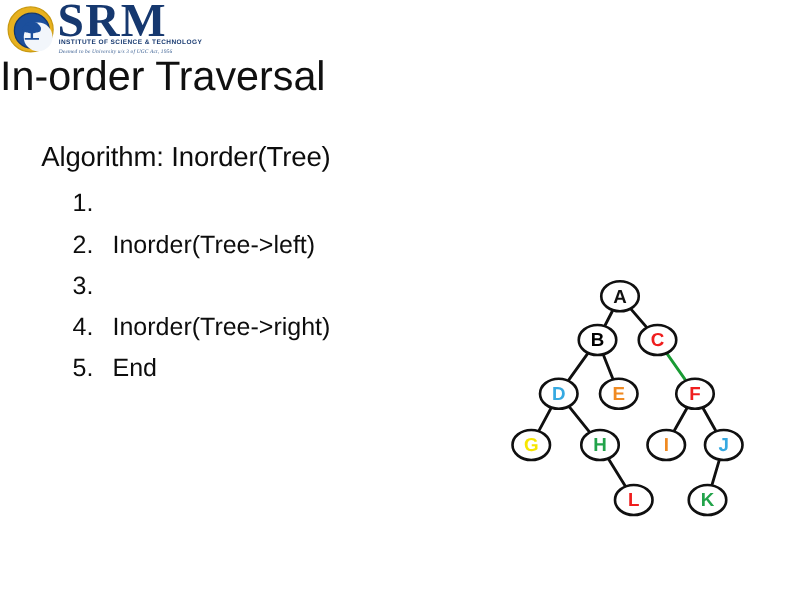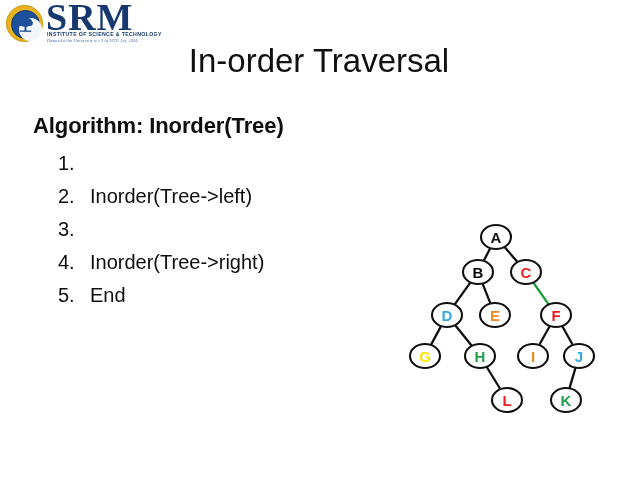--- a/index.html
+++ b/index.html
@@ -95,34 +95,34 @@
     color: #3a5f92;
     white-space: nowrap;
   }
 
   
   #slide-title {
     position: absolute;
     left: 0;
     top: 42px;
     width: 638px;
-    text-align: center;
+    text-align: left;
     font-size: 33px;
     font-weight: normal;
     color: #101010;
     letter-spacing: 0px;
   }
 
   
   #algo-heading {
     position: absolute;
     left: 33px;
     top: 113px;
     font-size: 22px;
-    font-weight: bold;
+    font-weight: normal;
     color: #0d0d0d;
     letter-spacing: -0.1px;
   }
   #steps {
     position: absolute;
     left: 58px;
     top: 152px;
     width: 380px;
   }
   .step {

